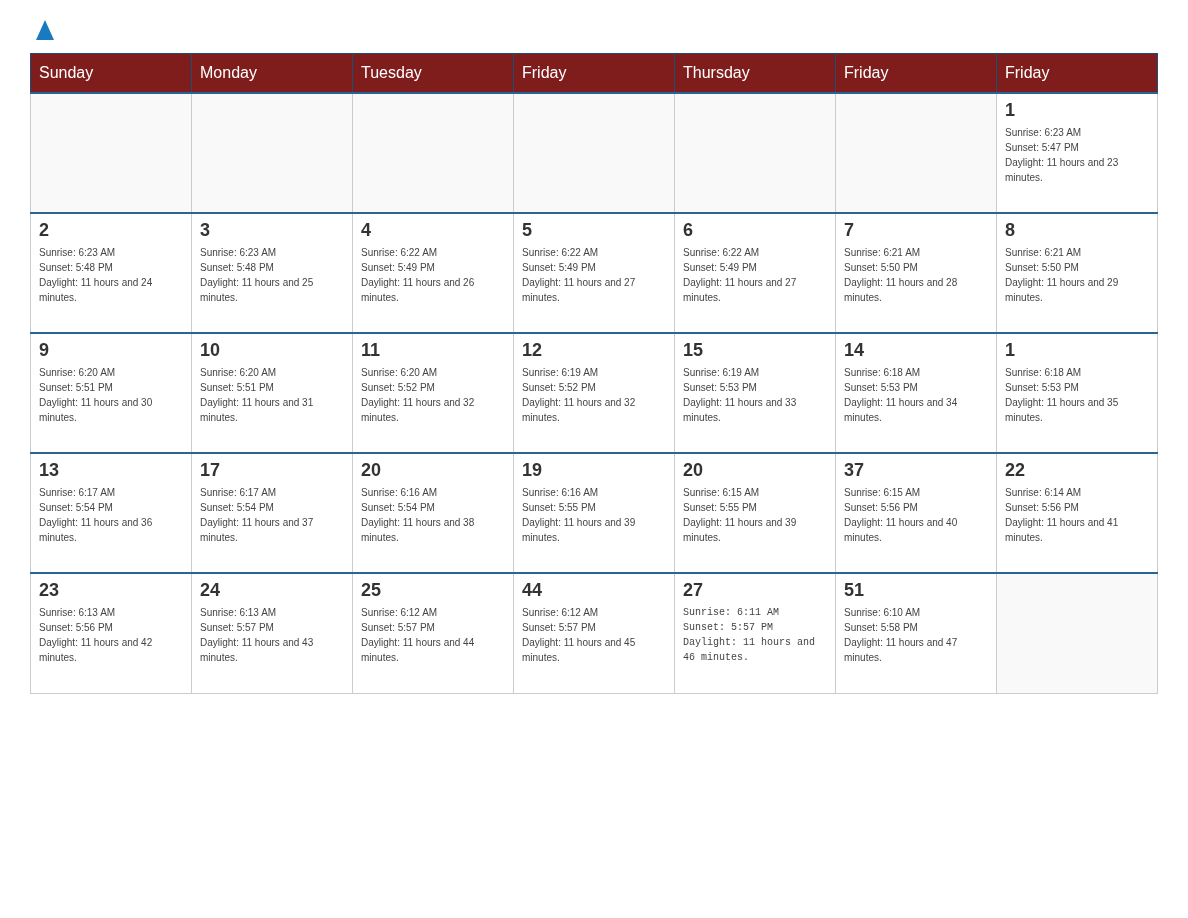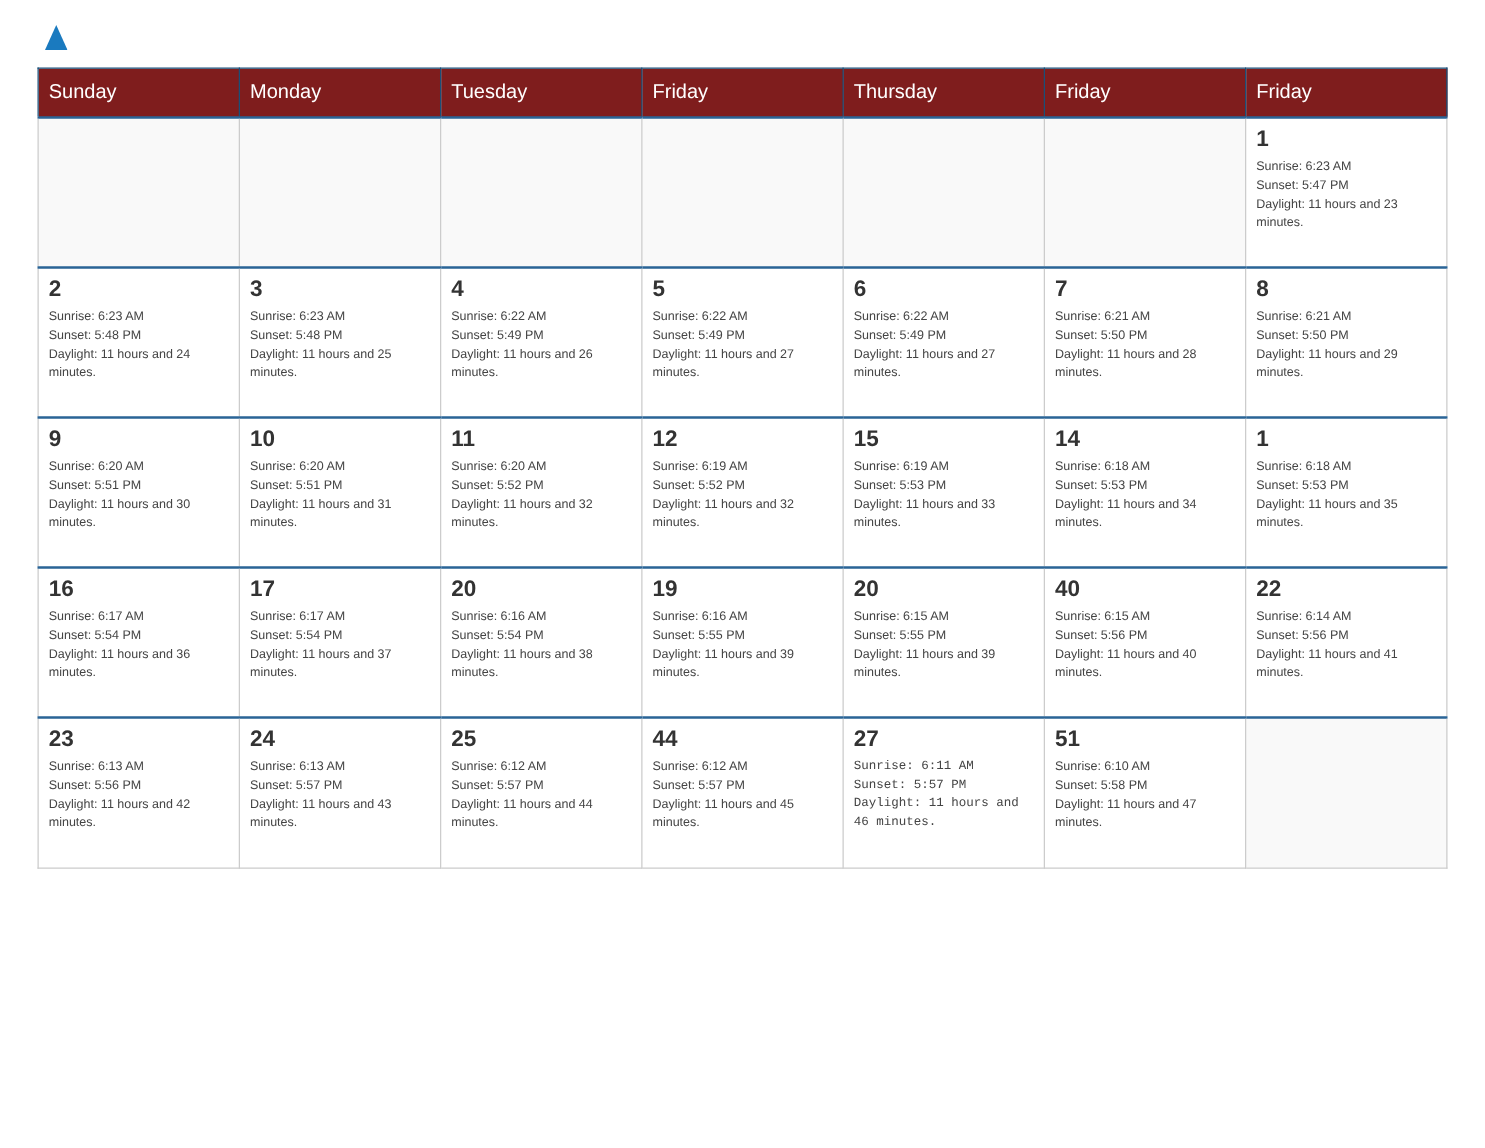--- a/index.html
+++ b/index.html
@@ -224,21 +224,21 @@
         </td>
         <td>
           <div class="day-number">1</div>
           <div class="day-info" style="white-space: pre-line;">Sunrise: 6:18 AM
 Sunset: 5:53 PM
 Daylight: 11 hours and 35 minutes.</div>
         </td>
       </tr>
       <tr class="week-row">
         <td>
-          <div class="day-number">16</div>
+          <div class="day-number">13</div>
           <div class="day-info" style="white-space: pre-line;">Sunrise: 6:17 AM
 Sunset: 5:54 PM
 Daylight: 11 hours and 36 minutes.</div>
         </td>
         <td>
           <div class="day-number">17</div>
           <div class="day-info" style="white-space: pre-line;">Sunrise: 6:17 AM
 Sunset: 5:54 PM
 Daylight: 11 hours and 37 minutes.</div>
         </td>
@@ -254,21 +254,21 @@
 Sunset: 5:55 PM
 Daylight: 11 hours and 39 minutes.</div>
         </td>
         <td>
           <div class="day-number">20</div>
           <div class="day-info" style="white-space: pre-line;">Sunrise: 6:15 AM
 Sunset: 5:55 PM
 Daylight: 11 hours and 39 minutes.</div>
         </td>
         <td>
-          <div class="day-number">40</div>
+          <div class="day-number">37</div>
           <div class="day-info" style="white-space: pre-line;">Sunrise: 6:15 AM
 Sunset: 5:56 PM
 Daylight: 11 hours and 40 minutes.</div>
         </td>
         <td>
           <div class="day-number">22</div>
           <div class="day-info" style="white-space: pre-line;">Sunrise: 6:14 AM
 Sunset: 5:56 PM
 Daylight: 11 hours and 41 minutes.</div>
         </td>

